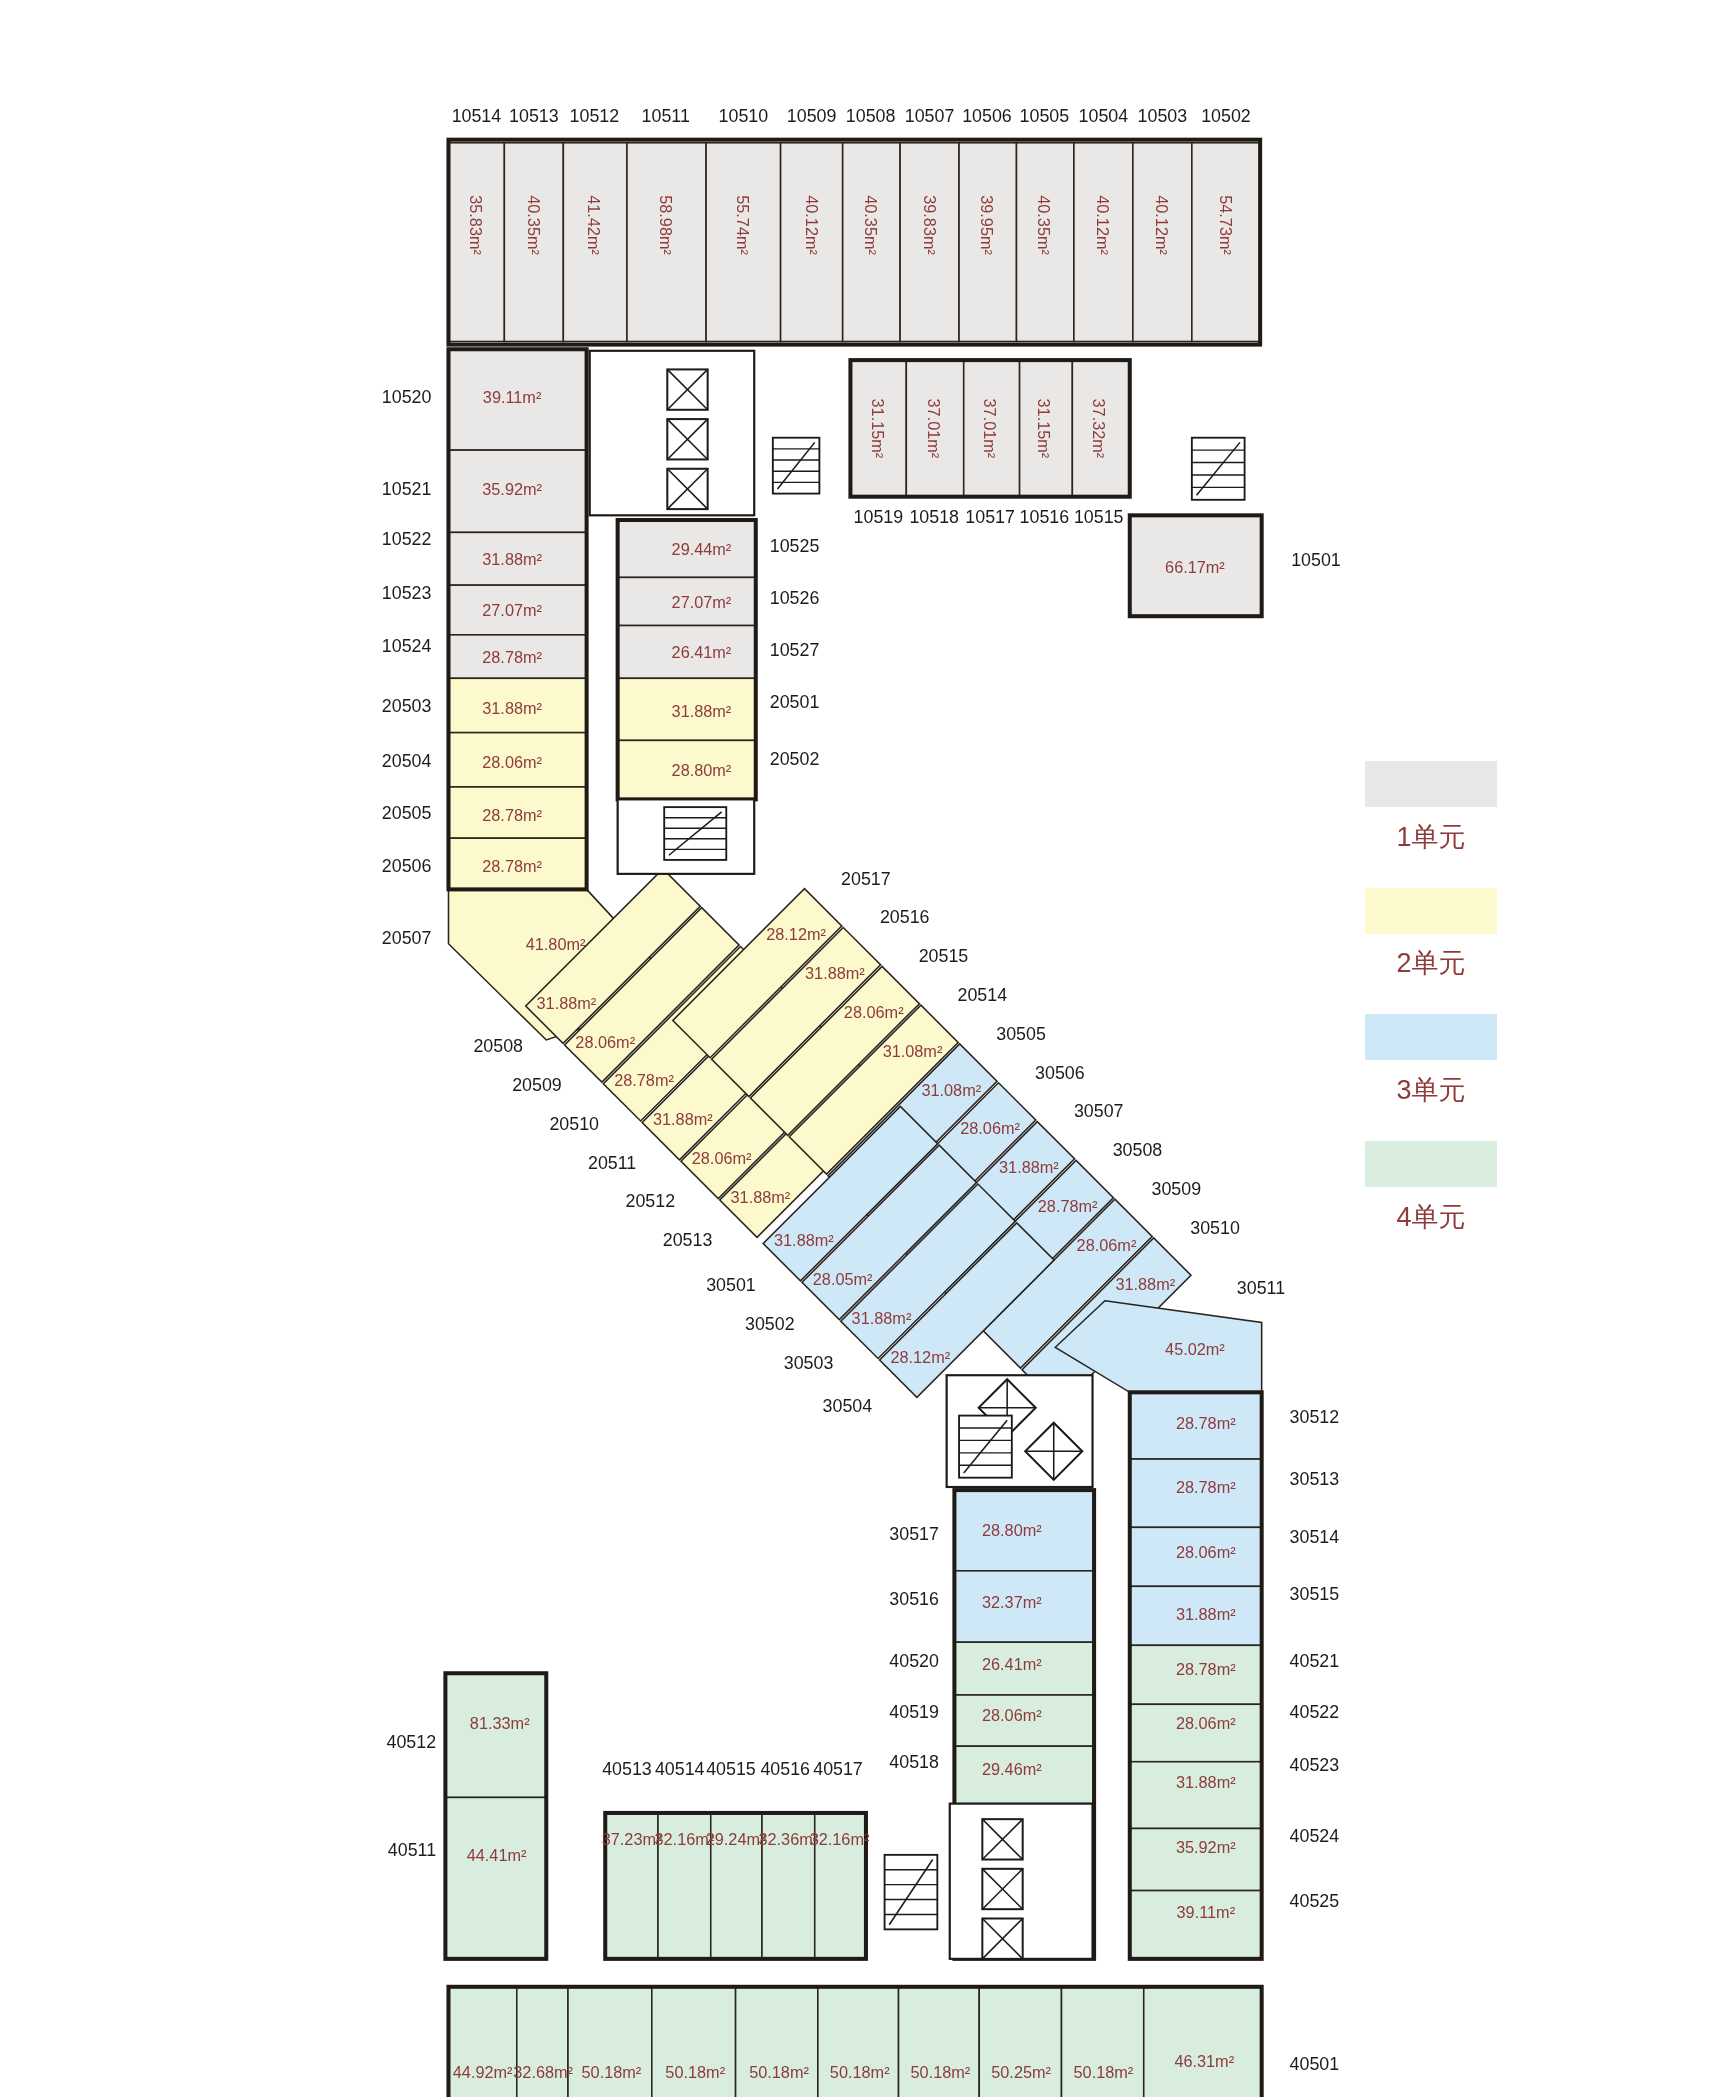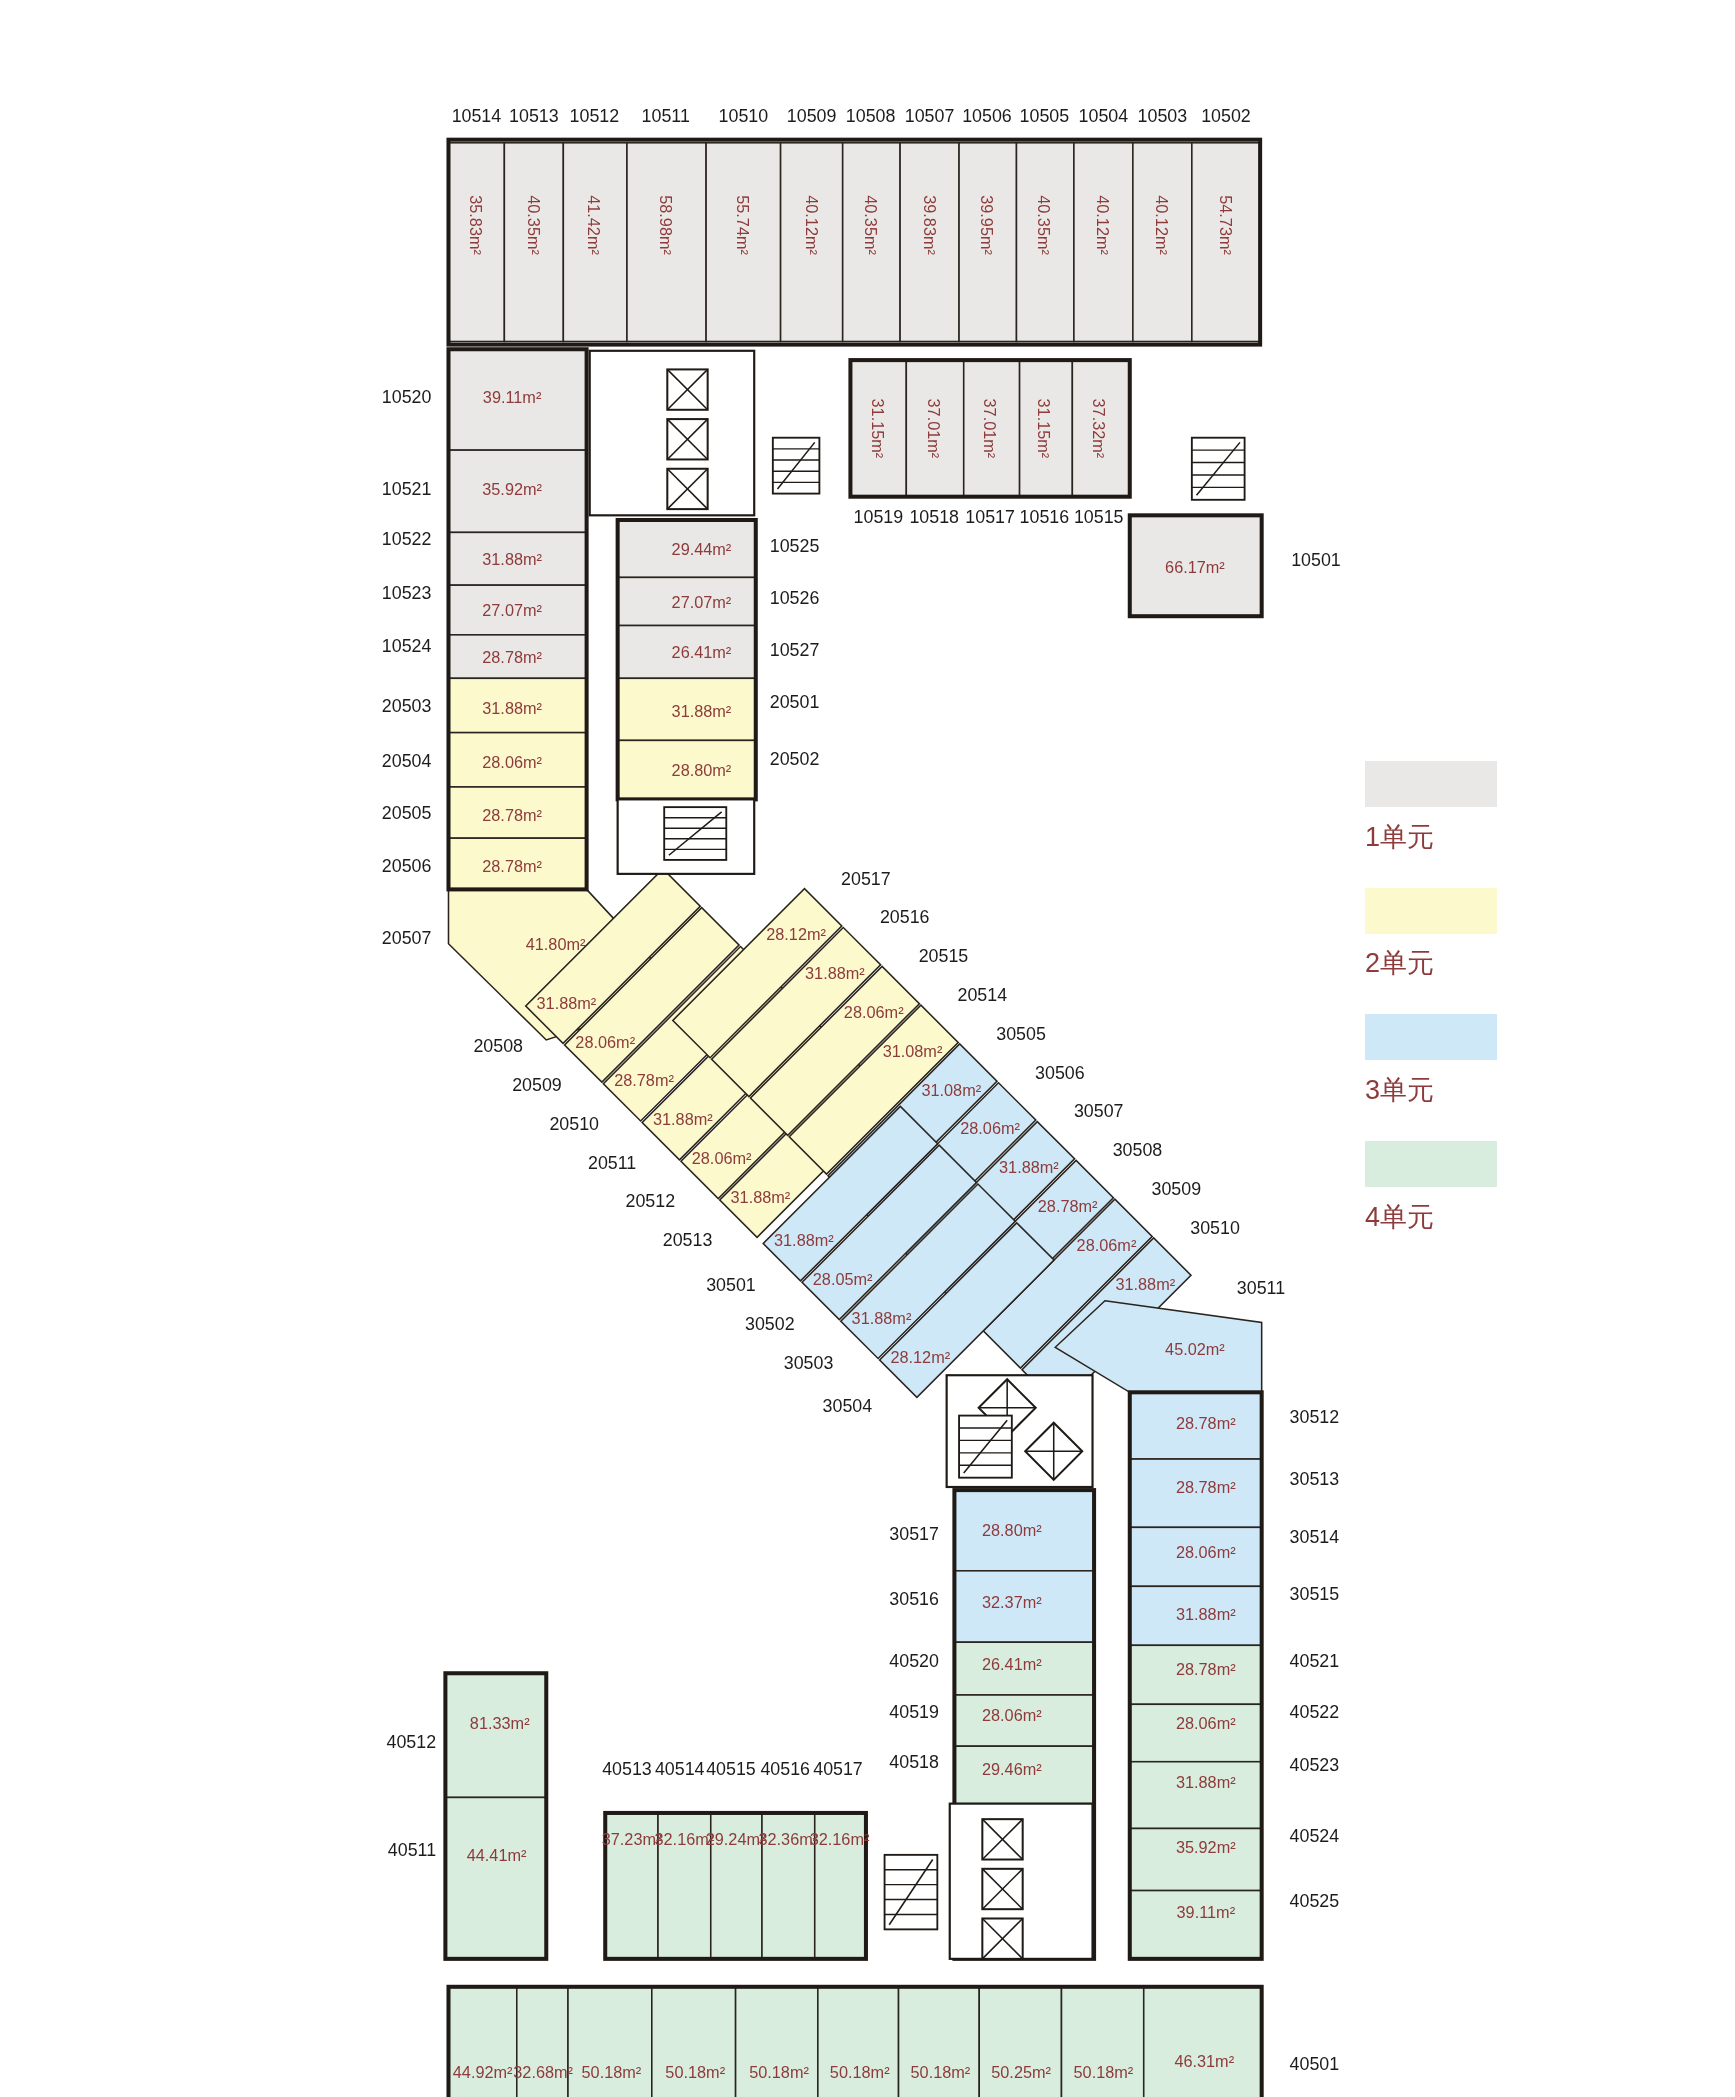--- a/index.html
+++ b/index.html
@@ -2,21 +2,21 @@
 <html style="font-size:6.7px"><head>
 <meta charset="utf-8">
 <style>
   html,body{margin:0;padding:0;background:#fff;}
   #canvas{position:relative;width:1735px;height:2454px;background:#ffffff;overflow:hidden;
           font-family:"Liberation Sans", sans-serif;}
   #plan-svg{position:absolute;left:0;top:0;}
   #legend{position:absolute;left:1365px;top:761px;width:134px;}
   .legend-item{margin-bottom:33px;}
   .legend-swatch{width:132px;height:46px;}
-  .legend-label{width:132px;text-align:left;font-size:27px;color:#8e3b3b;margin-top:11.7px;}
+  .legend-label{width:132px;text-align:center;font-size:27px;color:#8e3b3b;margin-top:11.7px;}
 </style>
 </head>
 <body>
 
 <div id="canvas">
   <svg id="plan-svg" width="1735" height="2454" viewBox="0 0 1118 1581" preserveAspectRatio="none">
       <rect x="289" y="92" width="36" height="128" fill="#e9e8e6" stroke="#2a241f" stroke-width="1"></rect>
       <rect x="325" y="92" width="38" height="128" fill="#e9e8e6" stroke="#2a241f" stroke-width="1"></rect>
       <rect x="363" y="92" width="41" height="128" fill="#e9e8e6" stroke="#2a241f" stroke-width="1"></rect>
       <rect x="404" y="92" width="51" height="128" fill="#e9e8e6" stroke="#2a241f" stroke-width="1"></rect>

